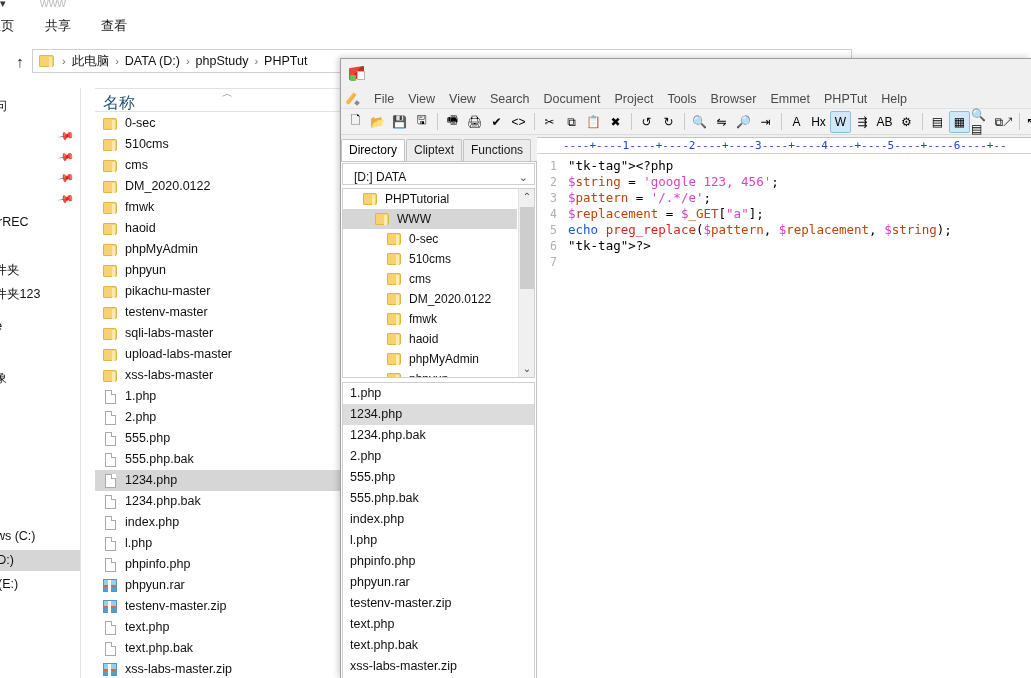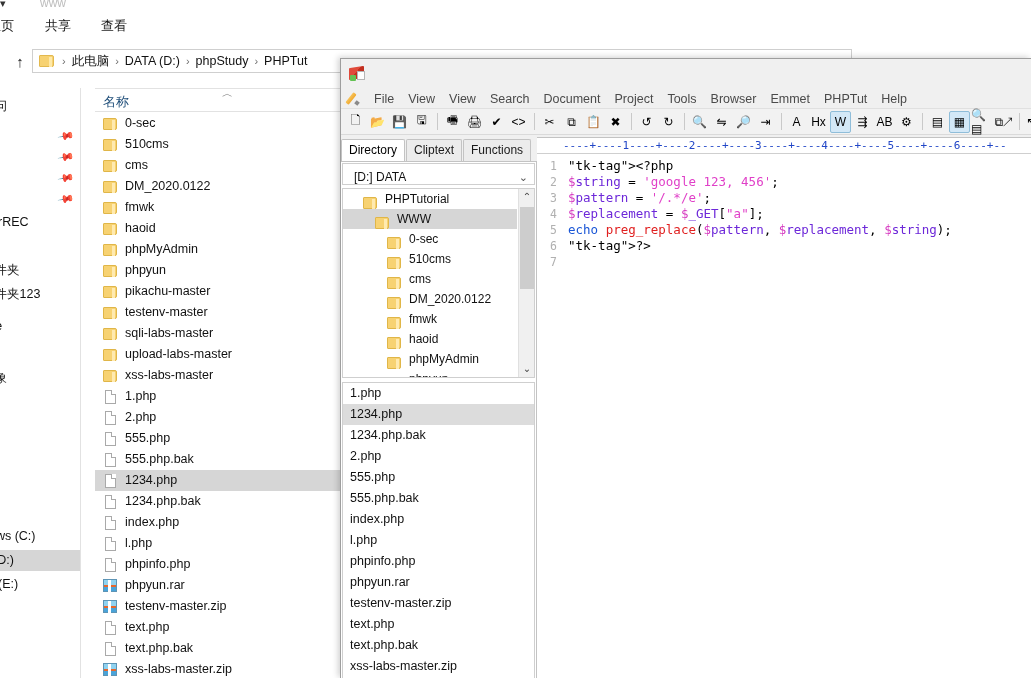--- a/index.html
+++ b/index.html
@@ -68,21 +68,21 @@
   }
   .crumb-sep { color: #6d6d6d; font-size: 11px; margin: 0 6px; flex: 0 0 auto; }
   .crumb-txt { font-size: 12.5px; color: #111; white-space: nowrap; flex: 0 0 auto; }
 
   .exp-colhdr {
     position: absolute; left: 95px; top: 88px; width: 936px; height: 24px;
     border-top: 1px solid #e2e2e2; border-bottom: 1px solid #e2e2e2;
     background: #ffffff;
   }
   .exp-colhdr .hname {
-    position: absolute; left: 8px; top: 4px; font-size: 13px; color: #1f4e79;
+    position: absolute; left: 8px; top: 4px; font-size: 16px; color: #1f4e79;
   }
   .exp-colhdr .sortcaret {
     position: absolute; left: 127px; top: -3px; font-size: 11px; color: #777;
   }
 
   
   .exp-nav {
     position: absolute; left: 0; top: 88px; width: 80px; bottom: 0;
     background: #ffffff; overflow: hidden;
   }
@@ -236,21 +236,21 @@
     font-size: 12px; color: #111;
   }
   .drv-combo .cv { flex: 1 1 auto; }
   .drv-combo .chev { color: #555; font-size: 11px; margin-right: 6px; }
 
   .tree-box {
     position: absolute; left: 1px; top: 26px; width: 193px; height: 190px;
     border: 1px solid #cfcfcf; background: #fff; overflow: hidden;
   }
   .tree-row {
-    height: 20px; line-height: 20px; display: flex; align-items: flex-end;
+    height: 20px; line-height: 20px; display: flex; align-items: center;
     font-size: 12px; color: #111; white-space: nowrap; padding-right: 18px;
   }
   .tree-row.sel { background: #d6d6d6; }
   .tree-scroll {
     position: absolute; right: 0; top: 0; width: 16px; height: 100%;
     background: #f0f0f0; border-left: 1px solid #e0e0e0;
   }
   .tree-scroll .arw {
     position: absolute; left: 0; width: 16px; height: 16px;
     font-size: 10px; color: #444; text-align: center; line-height: 16px;
@@ -295,21 +295,21 @@
     font-family: "DejaVu Sans Mono", monospace; font-size: 11.5px;
     color: #b0b0b0; background: #fff;
   }
   .gutter div { height: 16px; line-height: 16px; }
   .code {
     flex: 1 1 auto; padding-top: 3px; padding-left: 5px;
     font-family: "DejaVu Sans Mono", monospace; font-size: 12.5px;
     white-space: pre;
   }
   .code .ln { height: 16px; line-height: 16px; }
-  .tk-var { color: #6d28d9; }
+  .tk-var { color: #c2410c; }
   .tk-sig { color: #d63ac0; }
   .tk-str { color: #e040c8; }
   .tk-kw  { color: #1a56d6; text-align: center; }
   .tk-fn  { color: #e02020; }
 </style>
 </head>
 <body>
 
 <div id="root">
 

